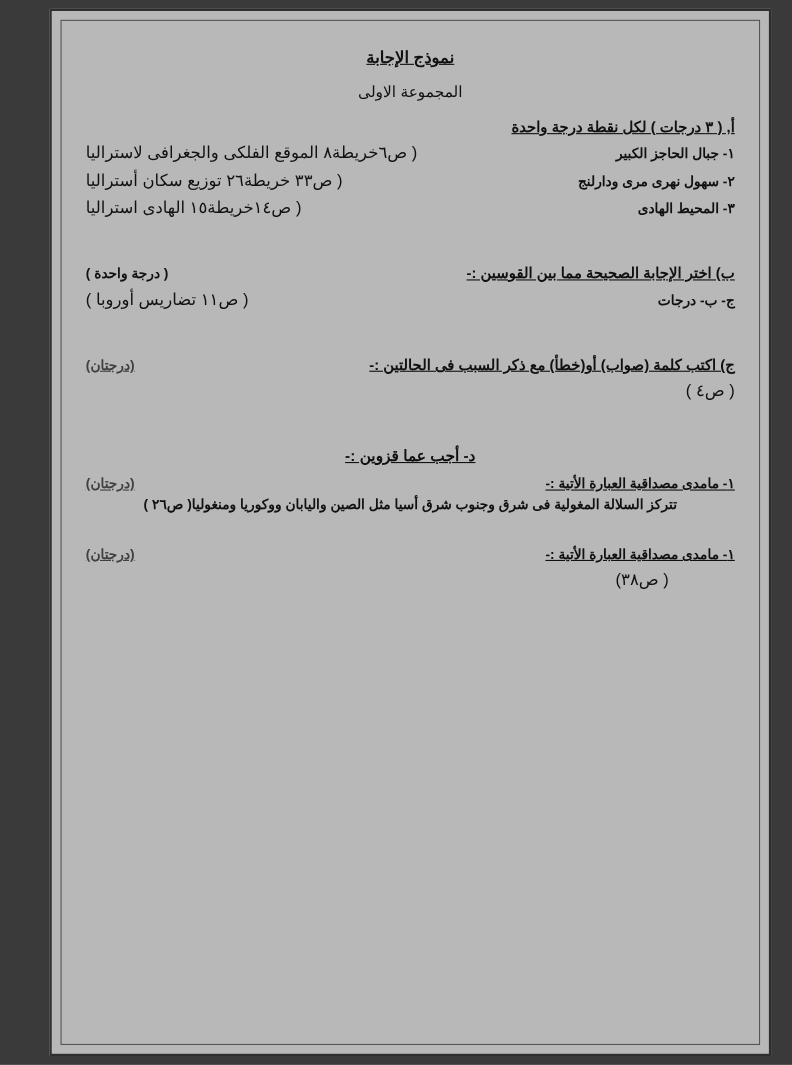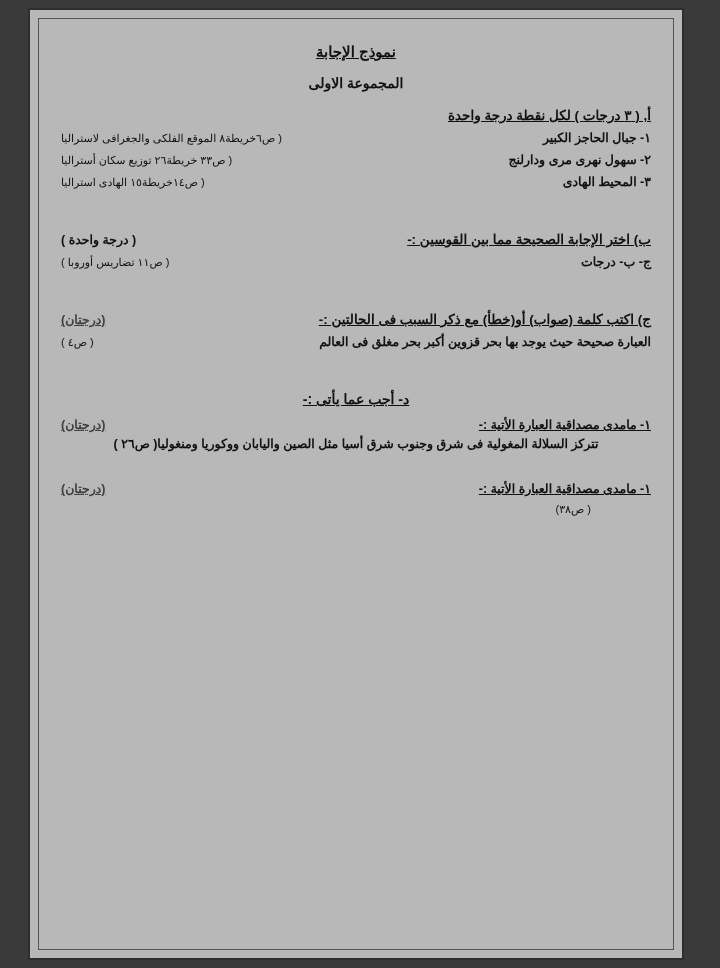--- a/index.html
+++ b/index.html
@@ -9,21 +9,21 @@
   body {
     width: 720px;
     height: 968px;
     background: #3a3a3a;
     font-family: "Liberation Sans", sans-serif;
     overflow: hidden;
   }
   .page-frame {
     position: absolute;
     top: 8px;
-    left: 28px;
+    left: 45px;
     width: 656px;
     height: 952px;
     background: #b8b8b8;
     border: 2px solid #2e2e2e;
     box-sizing: border-box;
   }
   .page-inner {
     position: absolute;
     top: 8px;
     left: 8px;
@@ -38,21 +38,21 @@
   .doc-title {
     text-align: center;
     font-weight: bold;
     font-size: 15px;
     color: #111;
     text-decoration: underline;
     margin-top: 10px;
   }
   .doc-subtitle {
     text-align: center;
-    font-weight: bold;
+    font-weight: normal;
     font-size: 14px;
     color: #111;
     margin-top: 14px;
   }
   .section {
     margin-top: 16px;
   }
   .section-head {
     font-weight: bold;
     font-size: 13.5px;
@@ -89,21 +89,21 @@
     font-weight: bold;
     margin-top: 7px;
     direction: rtl;
   }
   .ans-text {
     white-space: nowrap;
   }
   .ref {
     white-space: nowrap;
     font-weight: normal;
-    font-size: 11px;
+    font-size: 15px;
   }
   .spacer-md { height: 16px; }
   .spacer-lg { height: 26px; }
   .full-line {
     font-size: 12.5px;
     font-weight: bold;
     color: #111;
     text-align: center;
     margin-top: 4px;
     direction: rtl;
@@ -172,29 +172,28 @@
     </div>
 
     <div class="spacer-lg"></div>
 
     <div class="section">
       <div class="row-2">
         <span class="section-head">ج) اكتب كلمة (صواب) أو(خطأ) مع ذكر السبب فى الحالتين :-</span>
         <span class="marks">(درجتان)</span>
       </div>
       <div class="ans-line">
-        <span class="ans-text">العبارة صحيحة  حيث يوجد بها بحر قزوين أكبر بحر مغلق فى العالم</span>
         <span class="ref">( ص٤ )</span>
       </div>
     </div>
 
     <div class="spacer-lg"></div>
 
     <div class="section">
-      <div class="d-head">د- أجب عما يأتى :-</div>
+      <div class="d-head">د- أجب عما قزوين :-</div>
 
       <div class="head-row" style="margin-top:10px;">
         <span class="sub-q">١-  مامدى مصداقية العبارة الأتية :-</span>
         <span class="marks">(درجتان)</span>
       </div>
       <div class="full-line">تتركز السلالة المغولية فى شرق وجنوب شرق أسيا مثل الصين واليابان ووكوريا ومنغوليا( ص٢٦ )</div>
 
       <div class="spacer-md"></div>
 
       <div class="head-row" style="margin-top:14px;">

